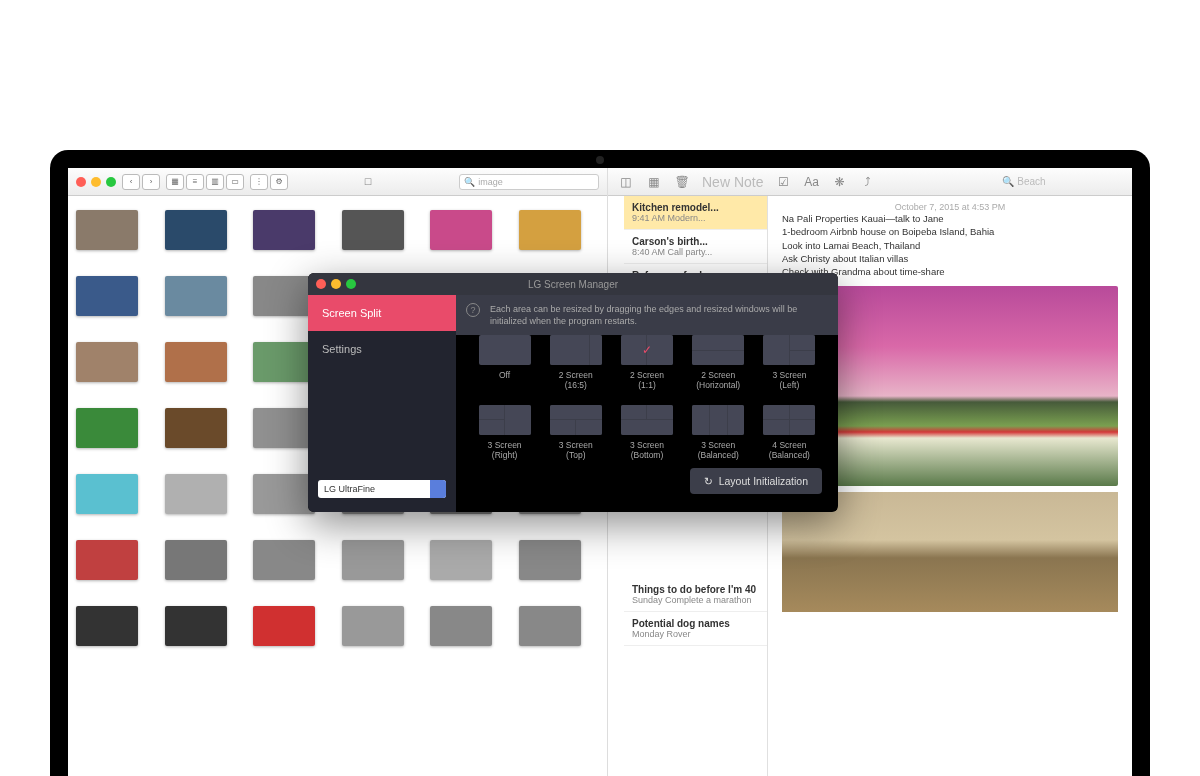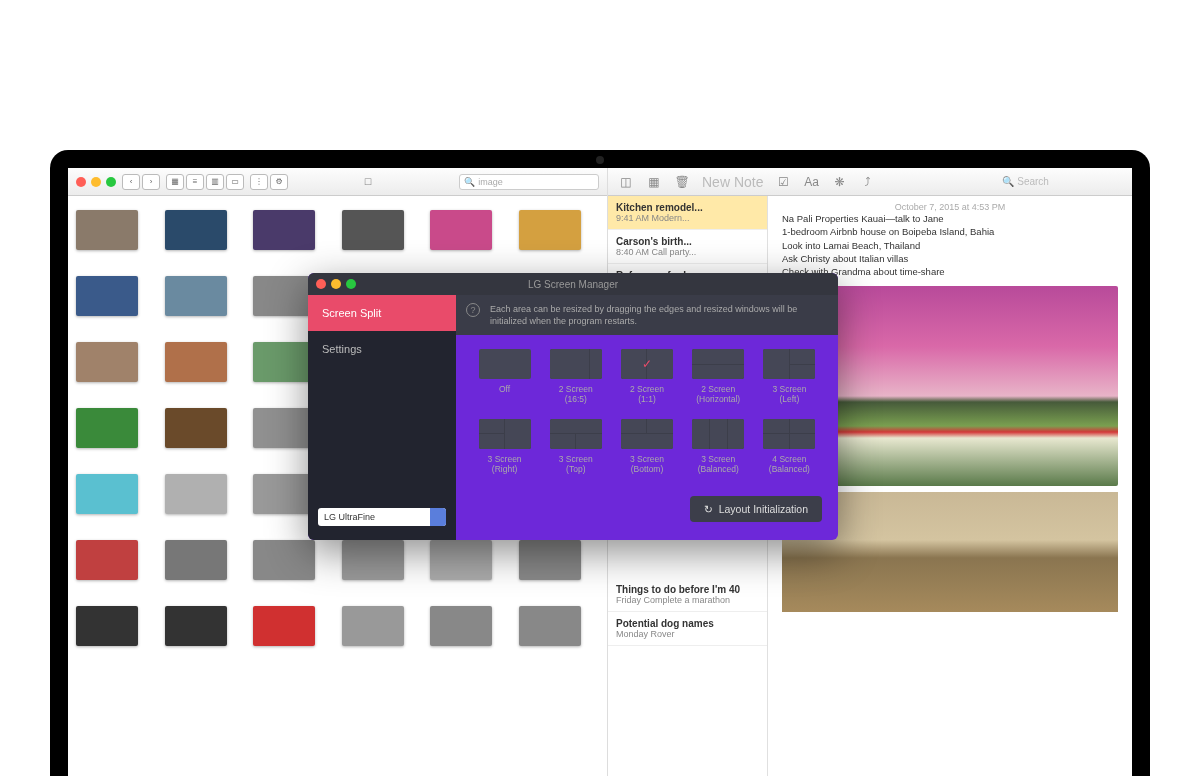--- a/index.html
+++ b/index.html
@@ -23,46 +23,46 @@
 .thumb { width: 62px; height: 40px; border-radius: 2px; box-shadow: 0 1px 3px rgba(0,0,0,.3); }
 
 
 .notes { position: absolute; right: 0; top: 0; left: 540px; height: 100%; background: #fff; display: flex; flex-direction: column; }
 .notes-toolbar { height: 28px; background: linear-gradient(#fdfdfd,#ececec); border-bottom: 1px solid #ccc; display: flex; align-items: center; padding: 0 10px; gap: 12px; }
 .nt-ico { width: 16px; height: 16px; display:flex; align-items:center; justify-content:center; color:#888; font-size:12px; }
 .nt-newnote { font-size: 14px; color: #bbb; }
 .nt-search { flex:1; max-width:120px; margin-left:auto; font-size:10px; color:#bbb; }
 .notes-body { flex:1; display:flex; }
 .notes-list { width: 160px; border-right:1px solid #e0e0e0; overflow:hidden; }
-.nl-item { padding: 6px 8px; border-bottom:1px solid #eee; }
+.nl-item { padding: 6px 8px; border-bottom:1px solid #eee;margin-left:16px; }
 .nl-title { font-size: 10px; font-weight:600; color:#333; white-space:nowrap; overflow:hidden; text-overflow:ellipsis; }
 .nl-meta { font-size: 9px; color:#888; white-space:nowrap; overflow:hidden; text-overflow:ellipsis; }
 .nl-item:first-child { background:#ffe9a8; }
 .notes-content { flex:1; padding: 6px 14px; overflow:hidden; position:relative; }
 .nc-date { font-size:9px; color:#aaa; text-align:center; }
 .nc-title { font-size:20px; text-align:center; color:#333; margin:2px 0 4px; font-weight:400; }
 .nc-lines { font-size:9.5px; color:#333; line-height:1.4; }
 .nc-img { margin-top:8px; width:100%; height:200px; background:linear-gradient(180deg,#b84a9a 0%,#d968a8 30%,#e8b4c8 55%,#465a3a 58%,#7aa050 70%,#d43838 73%,#e8e8d0 76%,#5a7a4a 100%); border-radius:2px; }
 .nc-img2 { margin-top:6px; width:100%; height:120px; background:linear-gradient(180deg,#c9b896 0%,#d4c4a0 40%,#8a7550 55%,#a68a5c 100%); }
 
 
-.lg { position: absolute; left: 240px; top: 105px; width: 530px; background: #6d28d9; border-radius: 6px; overflow: hidden; box-shadow: 0 12px 40px rgba(0,0,0,.45); }
+.lg { position: absolute; left: 240px; top: 105px; width: 530px; background: #000000; border-radius: 6px; overflow: hidden; box-shadow: 0 12px 40px rgba(0,0,0,.45); }
 .lg-title { height: 22px; background: #34363f; display:flex; align-items:center; position:relative; }
 .lg-title .traffic { position:absolute; left:8px; }
 .lg-title-txt { font-size:10px; color:#999; margin:0 auto; }
 .lg-body { display:flex; }
 .lg-side { width: 148px; background:#22242f; display:flex; flex-direction:column; }
 .lg-tab { padding: 12px 14px; font-size:11px; color:#bbb; cursor:pointer; }
 .lg-tab.active { background:#e94b6a; color:#fff; }
 .lg-monitor-sel { margin:auto 10px 14px 10px; background:#fff; border-radius:3px; height:18px; display:flex; align-items:center; padding:0 6px; font-size:9px; color:#333; position:relative; }
 .lg-monitor-sel::after { content:""; position:absolute; right:0; top:0; bottom:0; width:16px; background:#5a7edc; border-radius:0 3px 3px 0; }
 .lg-main { flex:1; padding: 0 0 14px 0; }
 .lg-info { background:#3a3c48; padding:8px 12px 8px 34px; font-size:9px; color:#aaa; line-height:1.35; position:relative; }
 .lg-info-ico { position:absolute; left:10px; top:8px; width:14px; height:14px; border:1px solid #888; border-radius:50%; color:#888; font-size:9px; display:flex; align-items:center; justify-content:center; }
-.lg-grid { display:grid; grid-template-columns:repeat(5,1fr); gap:14px 6px; padding:14px 16px; }
+.lg-grid { display:grid; grid-template-columns:repeat(5,1fr); gap:14px 6px; padding:0 16px; }
 .lg-opt { display:flex; flex-direction:column; align-items:center; gap:5px; cursor:pointer; }
 .lg-opt-prev { width:52px; height:30px; background:#3c3e4a; border-radius:2px; position:relative; display:flex; gap:1px; overflow:hidden; }
 .lg-opt-prev .p { background:#454756; }
 .lg-opt-label { font-size:8.5px; color:#aaa; text-align:center; line-height:1.2; min-height:20px; }
 .lg-opt.sel .lg-opt-prev::after { content:"✓"; position:absolute; inset:0; display:flex; align-items:center; justify-content:center; color:#e94b6a; font-size:12px; }
 .lg-footer { display:flex; justify-content:flex-end; padding:8px 16px 4px; }
 .lg-reset { background:#3c3e4a; color:#ddd; font-size:10.5px; padding:7px 14px; border-radius:4px; display:flex; align-items:center; gap:6px; cursor:pointer; }
 
 
 .pv-off .p{width:100%;height:100%;}
@@ -159,40 +159,40 @@
     <div class="notes">
       <div class="notes-toolbar">
         <span class="nt-ico">◫</span>
         <span class="nt-ico">▦</span>
         <span class="nt-ico">🗑</span>
         <span class="nt-newnote">New Note</span>
         <span class="nt-ico">☑</span>
         <span class="nt-ico">Aa</span>
         <span class="nt-ico">❋</span>
         <span class="nt-ico">⤴</span>
-        <div class="nt-search">🔍 <span>Search</span></div>
+        <div class="nt-search">🔍 <span>Beach</span></div>
       </div>
       <div class="notes-body">
         <div class="notes-list">
           <div class="nl-item">
             <div class="nl-title">Kitchen remodel...</div>
             <div class="nl-meta">9:41 AM  Modern...</div>
           </div>
           <div class="nl-item">
             <div class="nl-title">Carson's birth...</div>
             <div class="nl-meta">8:40 AM  Call party...</div>
           </div>
           <div class="nl-item">
             <div class="nl-title">Reference for Lee</div>
             <div class="nl-meta"></div>
           </div>
           <div style="height:290px"></div>
           <div class="nl-item">
             <div class="nl-title">Things to do before I'm 40</div>
-            <div class="nl-meta">Friday  Complete a marathon</div>
+            <div class="nl-meta">Sunday  Complete a marathon</div>
           </div>
           <div class="nl-item">
             <div class="nl-title">Potential dog names</div>
             <div class="nl-meta">Monday  Rover</div>
           </div>
         </div>
         <div class="notes-content">
           <div class="nc-date">October 7, 2015 at 4:53 PM</div>
           <div class="nc-lines" id="ncLines">
               <div>Na Pali Properties Kauai—talk to Jane</div>

